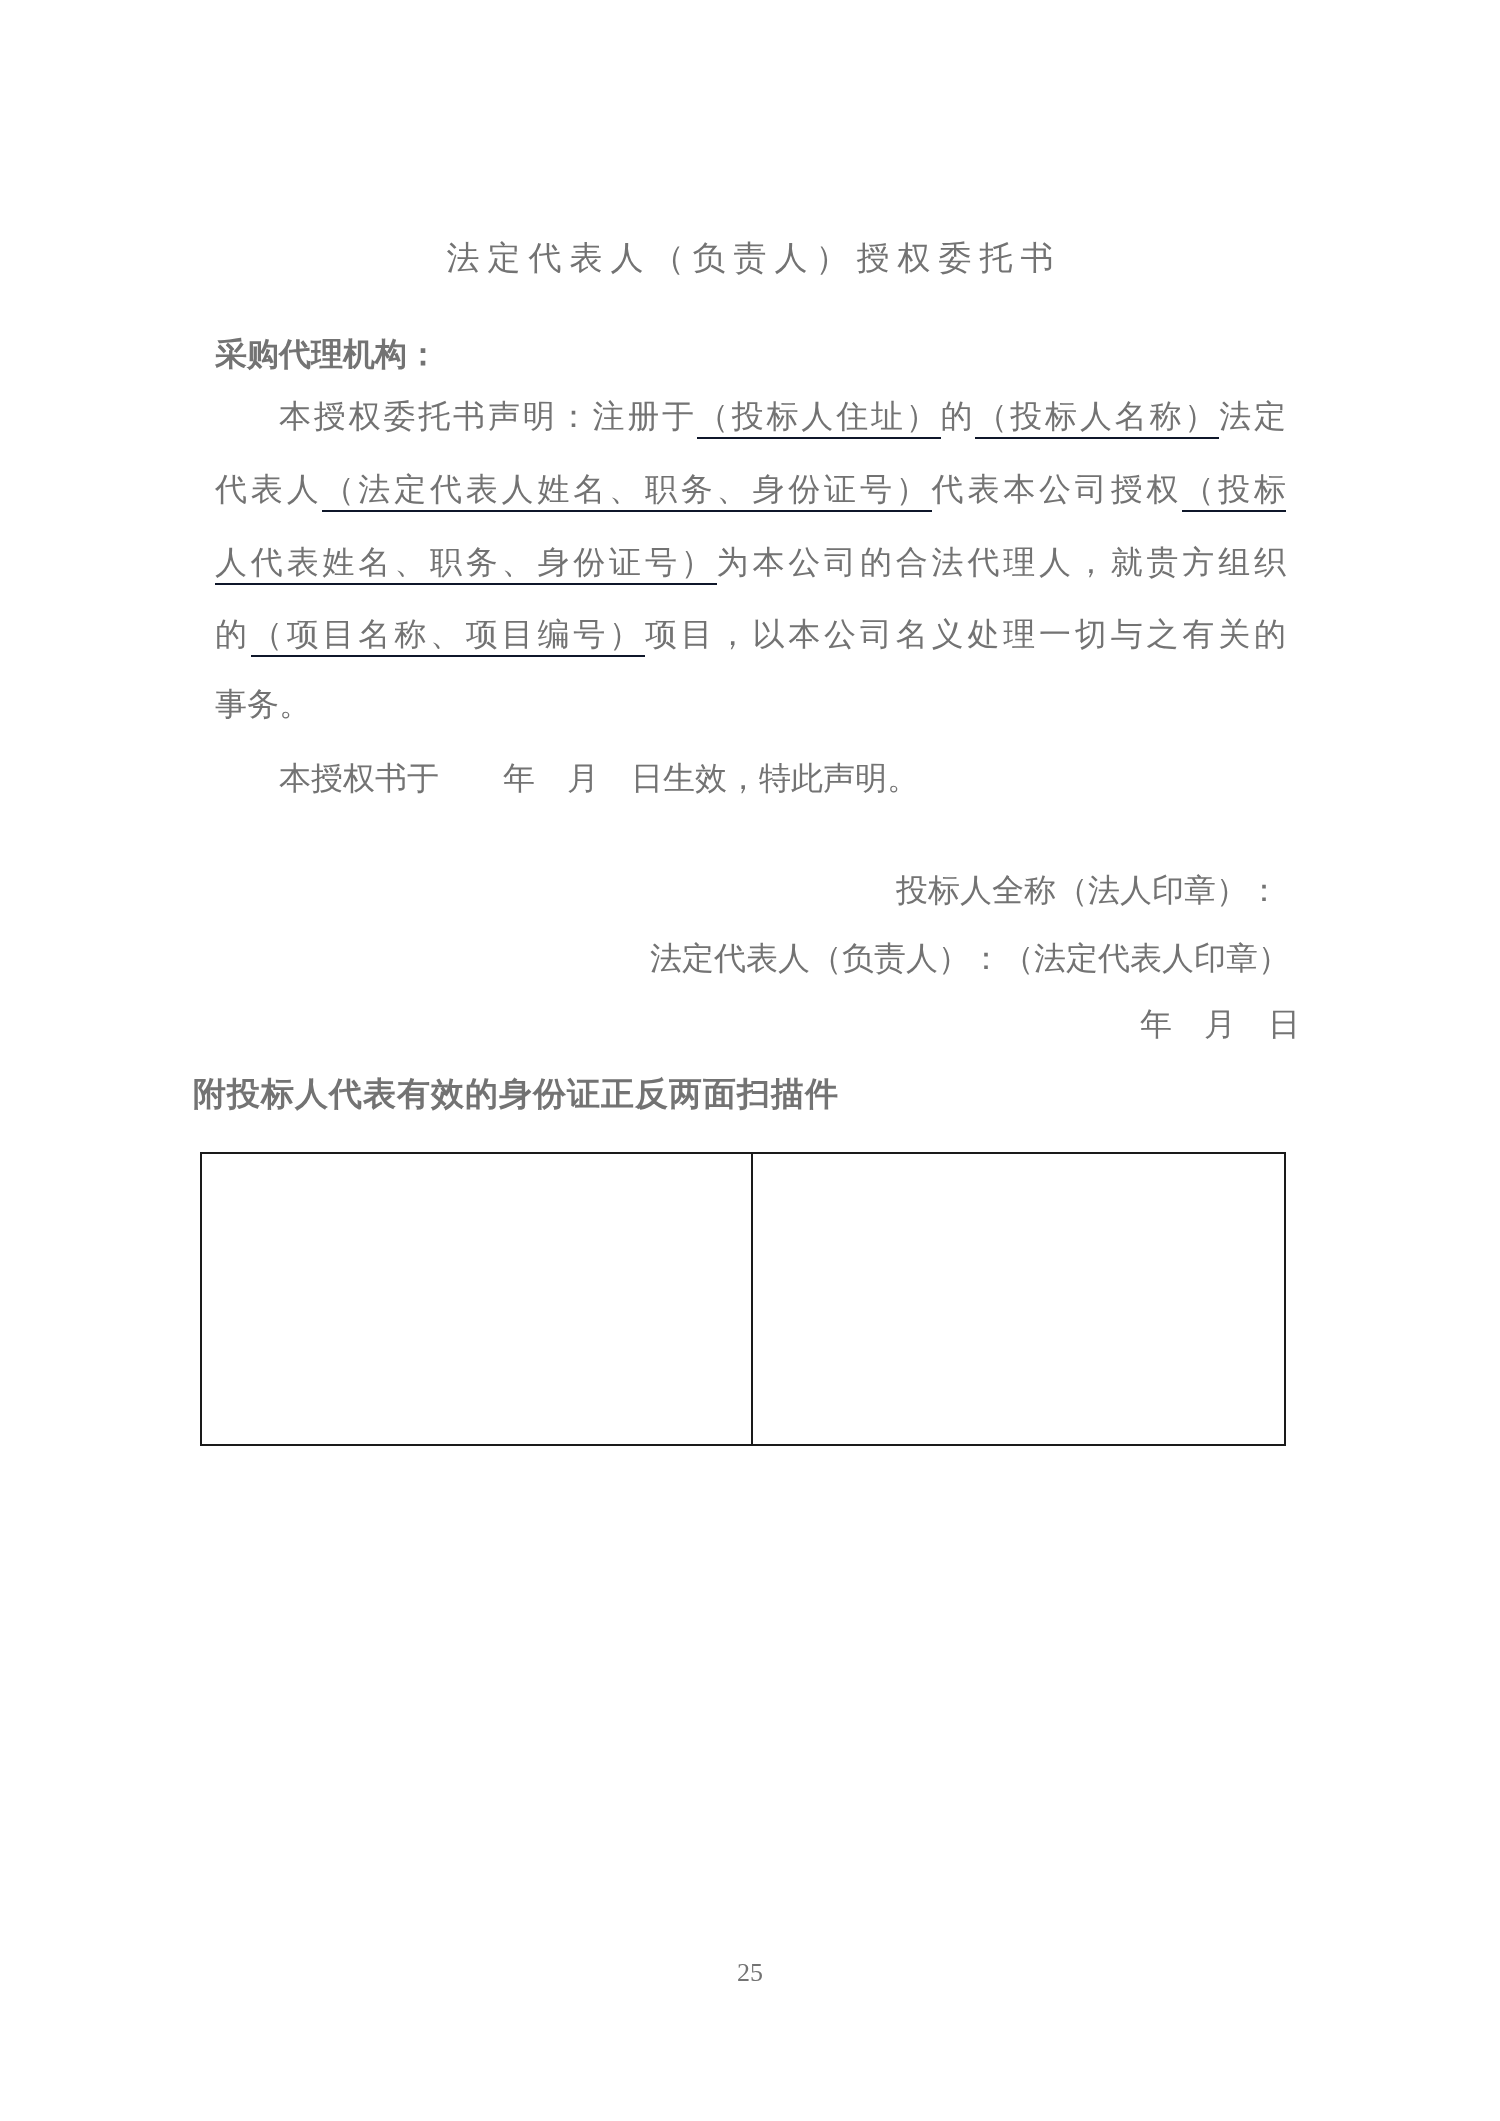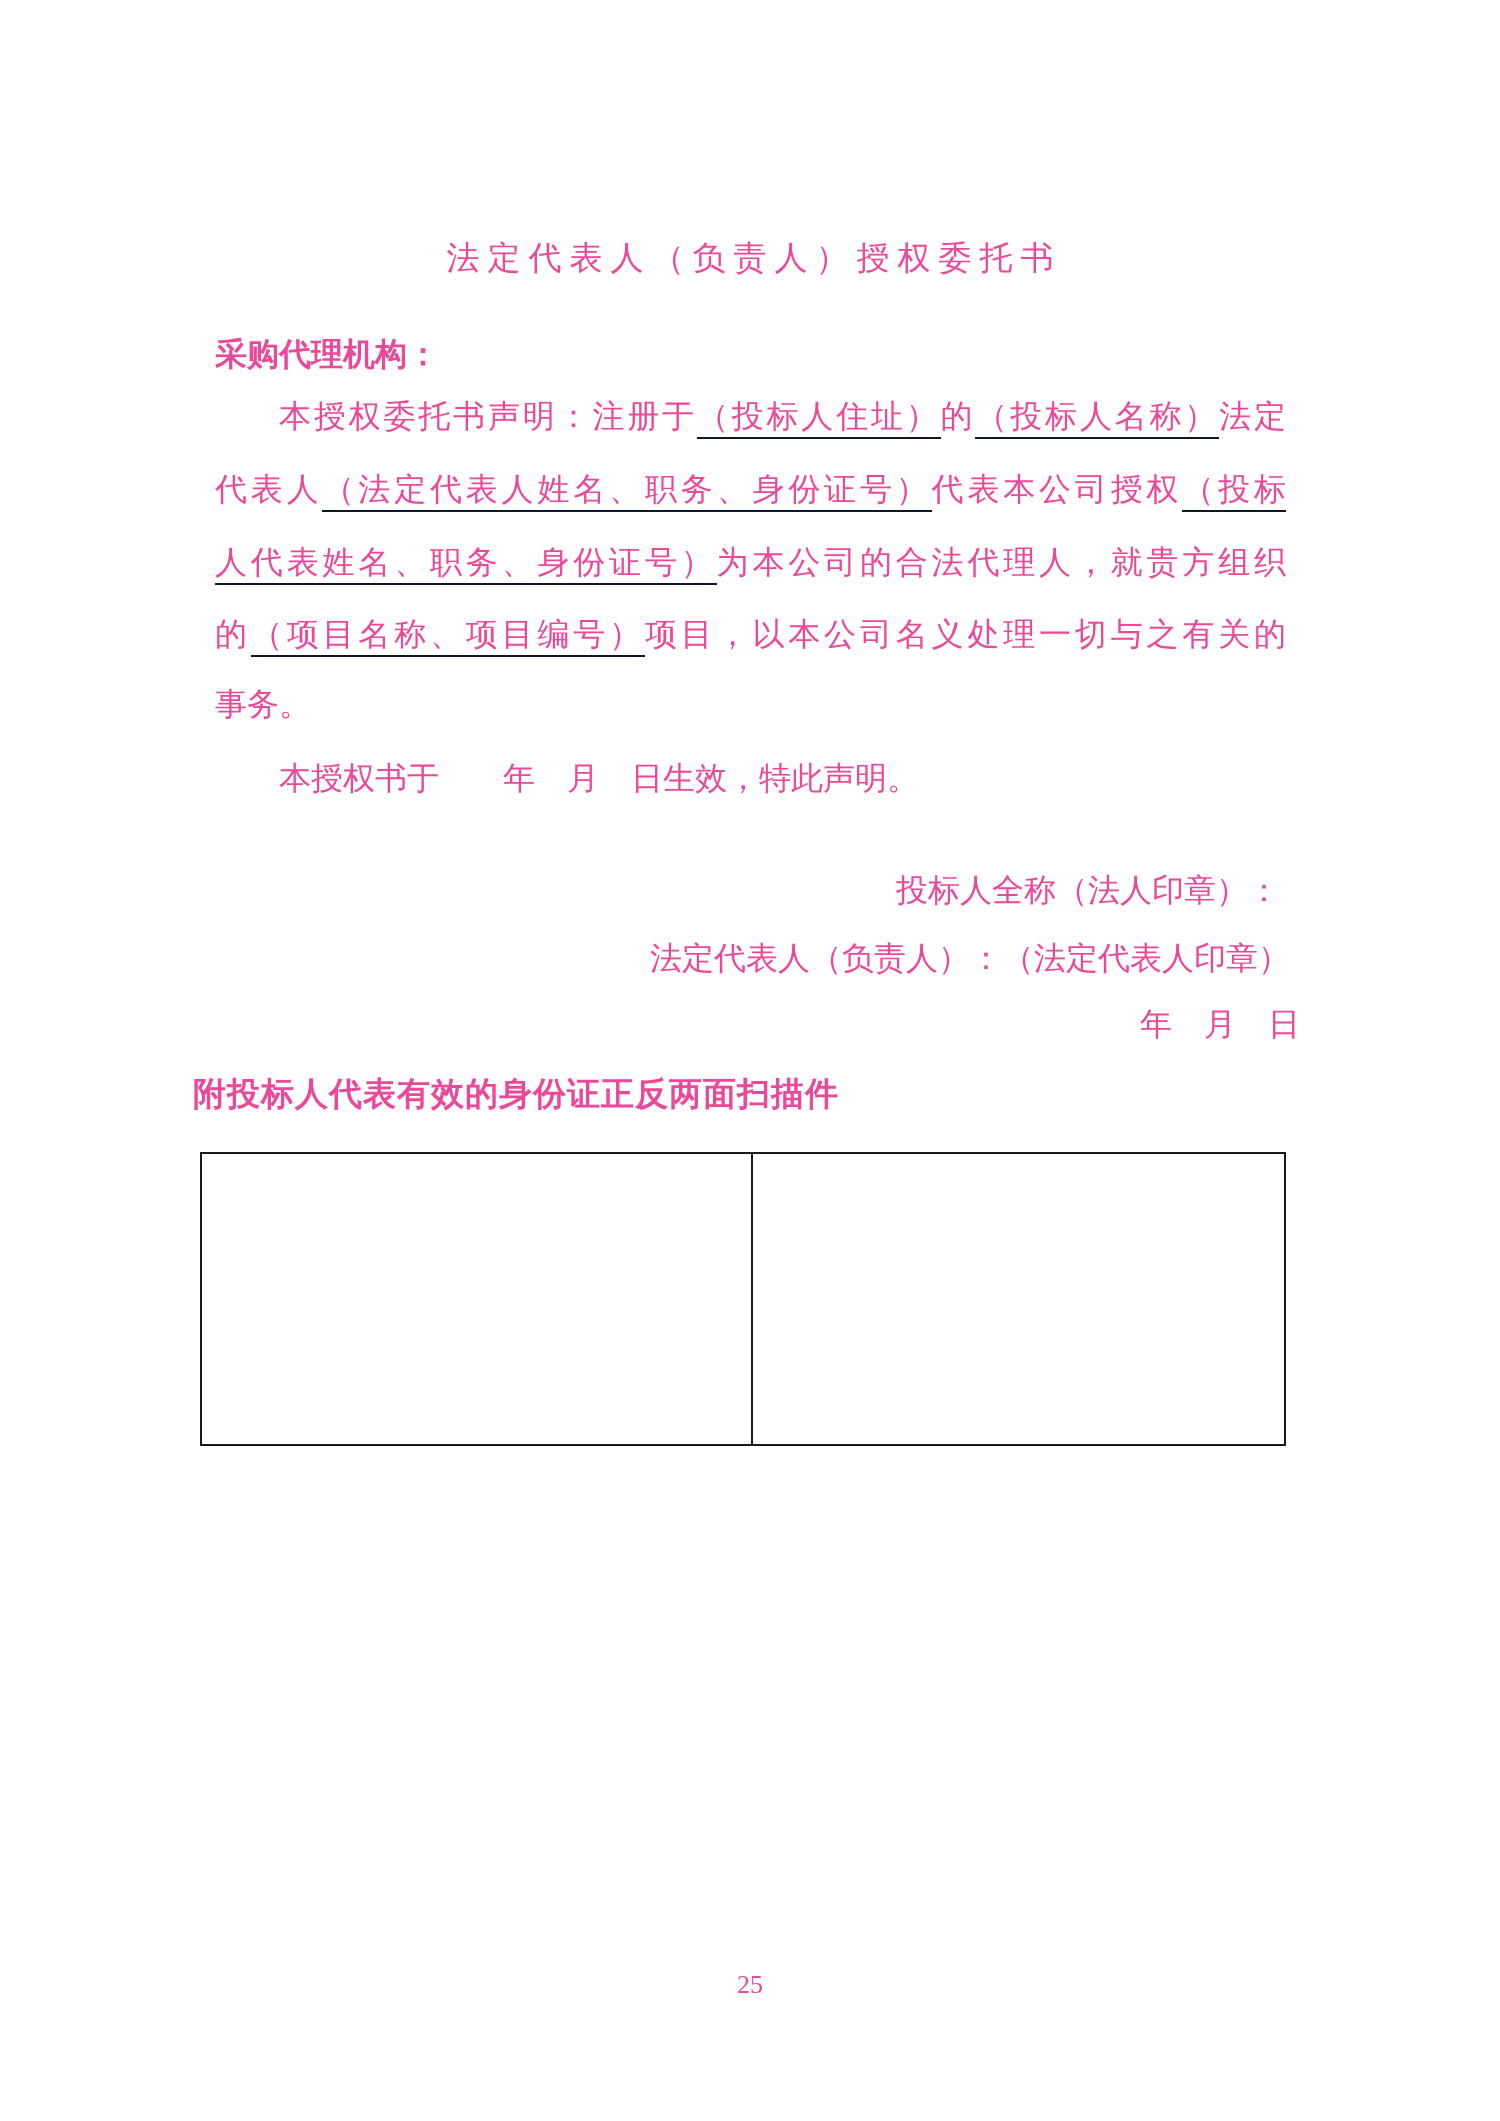--- a/index.html
+++ b/index.html
@@ -1,21 +1,21 @@
 <!DOCTYPE html>
 <html><head>
 <meta charset="utf-8">
 <style>
   html,body{margin:0;padding:0;background:#e8e8e8;}
   .page{
     position:relative;
     width:1500px;height:2121px;
     margin:0 auto;
     background:#ffffff;
-    color:#ec4899;
+    color:#737373;
     font-family:"Liberation Serif","DejaVu Serif",serif;
     overflow:hidden;
   }
   .abs{position:absolute;}
   .doc-title{
     top:236px;left:0;width:1500px;
     text-align:center;
     font-size:33px;
     letter-spacing:8px;
     padding-left:8px;
@@ -64,21 +64,20 @@
     box-sizing:border-box;
     display:flex;
   }
   .id-cell{height:100%;box-sizing:border-box;}
   .id-cell.left{width:551px;border-right:2px solid #1a1a1a;}
   .id-cell.right{flex:1;}
   .page-number{
     top:1958px;left:0;width:1500px;
     text-align:center;
     font-size:26px;
-    margin-top:12px;
   }
 </style>
 </head>
 <body>
 
 <div class="page">
 
   <div class="abs doc-title">法定代表人（负责人）授权委托书</div>
 
   <div class="abs body-text addressee">采购代理机构：</div>

